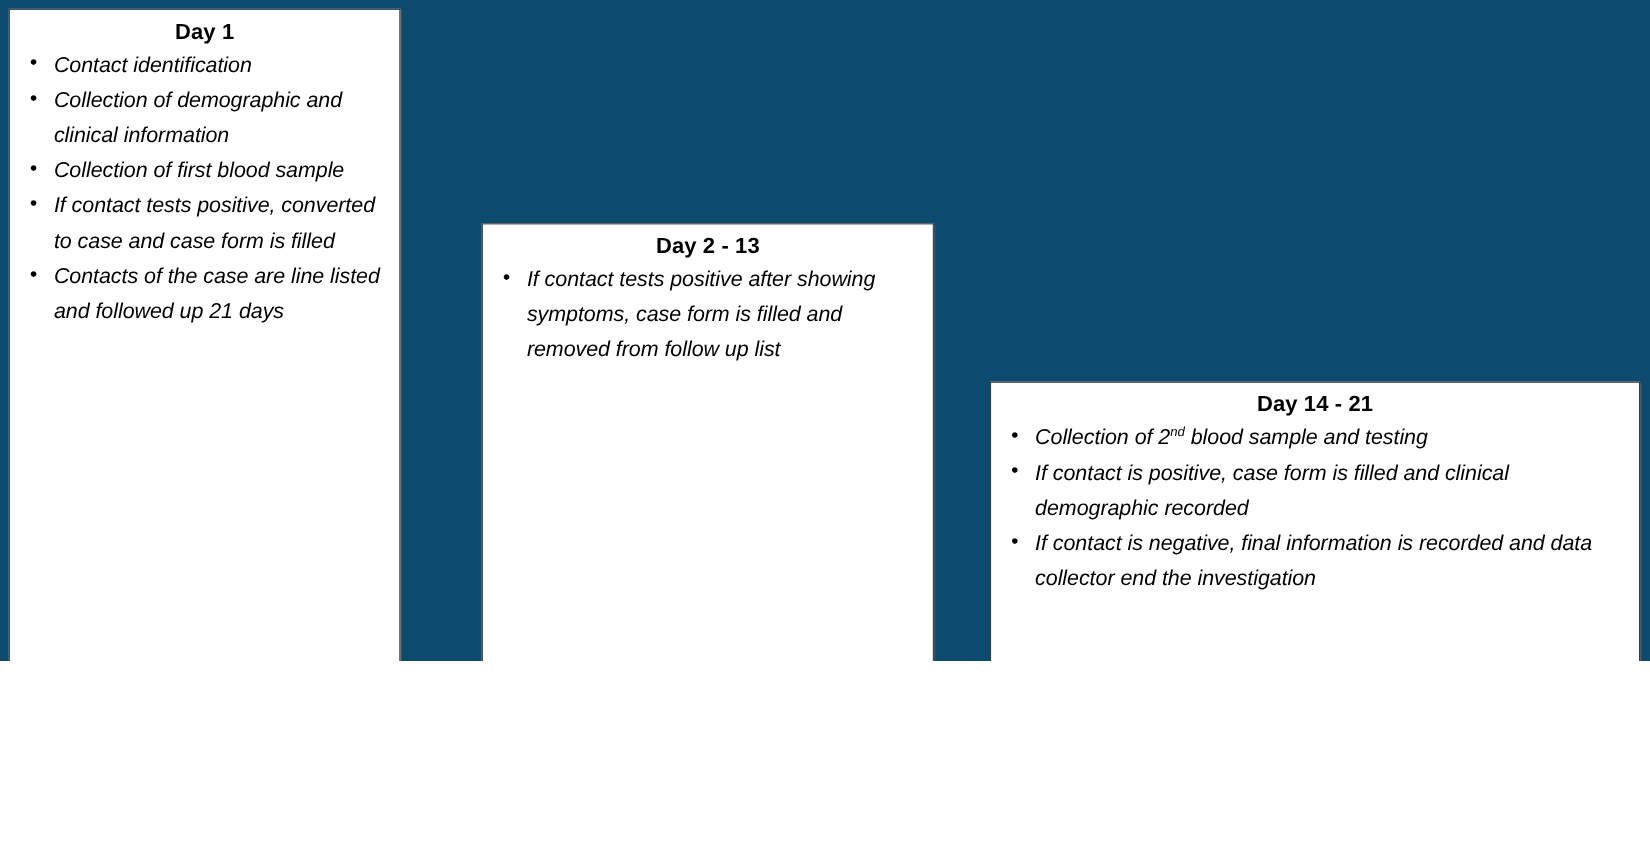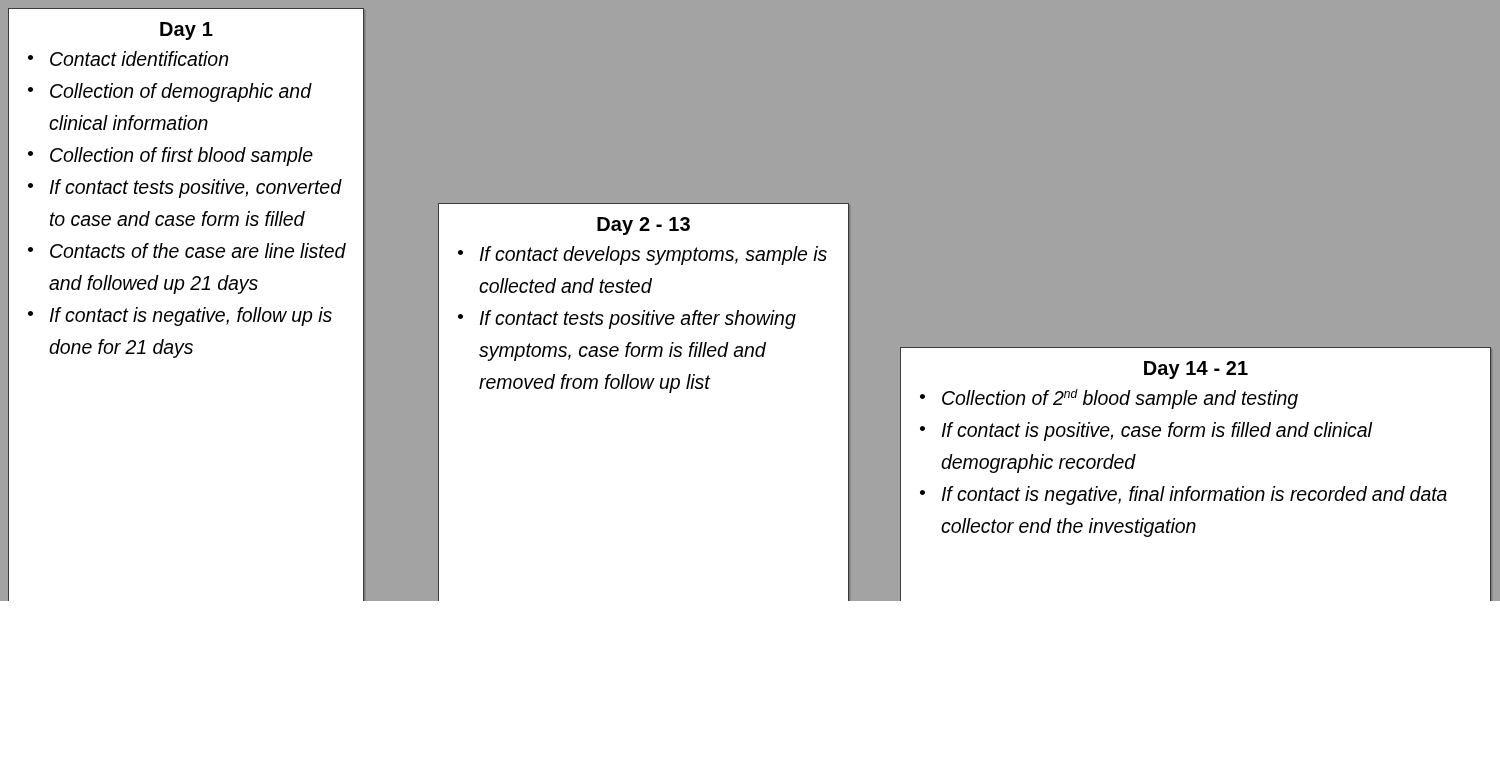--- a/index.html
+++ b/index.html
@@ -8,21 +8,21 @@
     background: #ffffff;
   }
   body {
     font-family: "Liberation Sans", sans-serif;
     color: #000000;
   }
   #canvas {
     position: relative;
     width: 1500px;
     height: 601px;
-    background: #a3a3a3;
+    background: #0c4a6e;
     overflow: hidden;
   }
 
   
   .phase-box {
     position: absolute;
     box-sizing: border-box;
     background: #ffffff;
     border: 1.6px solid #3b3b3b;
     box-shadow: 1.5px 1.5px 0 rgba(90,90,90,0.55);
@@ -108,28 +108,26 @@
 <div id="canvas">
 
   <div class="phase-box" id="box-day1">
     <div class="phase-title">Day 1</div>
     <ul class="phase-list">
       <li>Contact identification</li>
       <li>Collection of demographic and clinical information</li>
       <li>Collection of first blood sample</li>
       <li>If contact tests positive, converted to case and case form is filled</li>
       <li>Contacts of the case are line listed and followed up 21 days</li>
-      <li>If contact is negative, follow up is done for 21 days</li>
     </ul>
   </div>
 
   <div class="phase-box" id="box-day2-13">
     <div class="phase-title">Day 2 - 13</div>
     <ul class="phase-list">
-      <li>If contact develops symptoms, sample is collected and tested</li>
       <li>If contact tests positive after showing symptoms, case form is filled and removed from follow up list</li>
     </ul>
   </div>
 
   <div class="phase-box" id="box-day14-21">
     <div class="phase-title">Day 14 - 21</div>
     <ul class="phase-list">
       <li>Collection of 2<sup>nd</sup> blood sample and testing</li>
       <li>If contact is positive, case form is filled and clinical demographic recorded</li>
       <li>If contact is negative, final information is recorded and data collector end the investigation</li>

